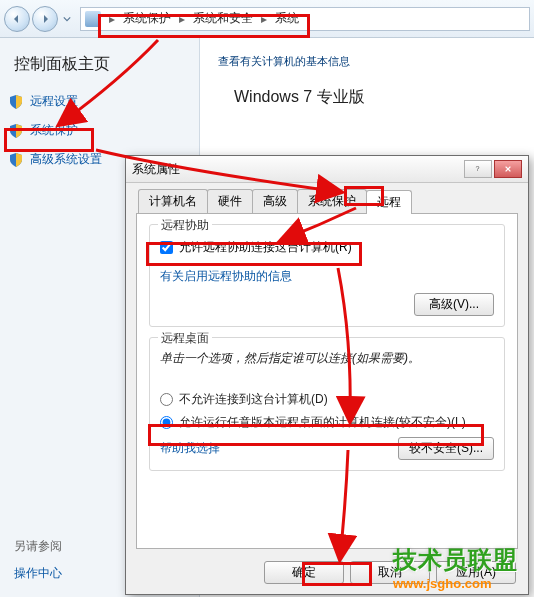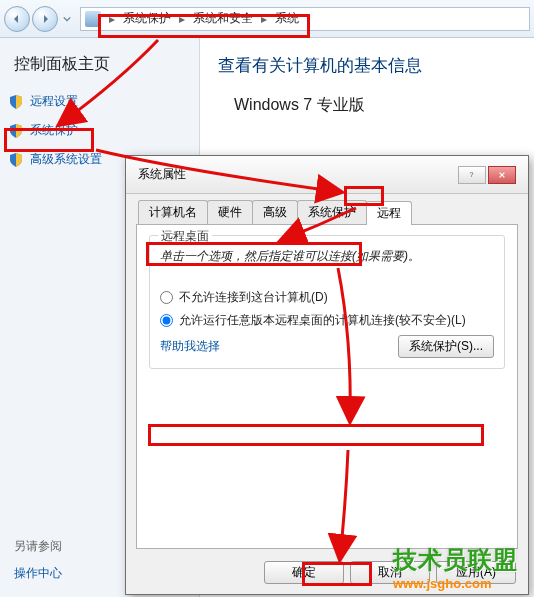--- a/index.html
+++ b/index.html
@@ -90,21 +90,21 @@
 .see-also-item {
   color: #0a57a4;
   padding: 6px 14px;
   cursor: pointer;
 }
 .content {
   flex: 1;
   padding: 16px 18px;
 }
 .content h1 {
-  font-size: 17px;
+  font-size: 11px;
   font-weight: normal;
   color: #003a77;
   margin-bottom: 18px;
 }
 .sect-label { font-size: 12px; color: #555; margin-bottom: 10px; }
 .sect-val { font-size: 16px; color: #222; padding-left: 16px; }
 
 
 .dialog {
   position: absolute;
@@ -112,26 +112,26 @@
   top: 155px;
   width: 404px;
   height: 440px;
   background: #f0f0f0;
   border: 1px solid #6d6d6d;
   box-shadow: 3px 3px 10px rgba(0,0,0,.35);
   display: flex;
   flex-direction: column;
 }
 .titlebar {
-  height: 38px;
+  height: 27px;
   background: linear-gradient(#fdfdfd,#e9e9e9);
   border-bottom: 1px solid #c5c5c5;
   display: flex;
   align-items: center;
-  padding: 0 12px;
+  padding: 0 6px;
   font-size: 12px;
 }
 .titlebar .spacer { flex: 1; }
 .titlebar .wbtn {
   width: 28px; height: 18px;
   border: 1px solid #b0b0b0;
   background: linear-gradient(#fff,#e2e2e2);
   display: flex; align-items: center; justify-content: center;
   margin-left: 2px;
 }
@@ -325,36 +325,47 @@
       </span>
   </div>
   <div class="tabs">
     <div class="tab">计算机名</div>
     <div class="tab">硬件</div>
     <div class="tab">高级</div>
     <div class="tab">系统保护</div>
     <div class="tab active">远程</div>
   </div>
   <div class="tabpanel">
+    <div class="group">
+      <span class="group-title">远程协助</span>
+      <label class="chk-row">
+        <input type="checkbox" checked="" style="">
+        <span>允许远程协助连接这台计算机(R)</span>
+      </label>
+      <span class="link">有关启用远程协助的信息</span>
+      <div class="row-right">
+        <button class="btn">高级(V)...</button>
+      </div>
+    </div>
 
     <div class="group">
       <span class="group-title">远程桌面</span>
       <div class="desc">单击一个选项，然后指定谁可以连接(如果需要)。</div>
       <label class="radio-row">
         <input type="radio" name="rdp" style="">
         <span class="rtxt">不允许连接到这台计算机(D)</span>
       </label>
       <label class="radio-row">
         <input type="radio" name="rdp" checked="" style="">
         <span class="rtxt">允许运行任意版本远程桌面的计算机连接(较不安全)(L)</span>
       </label>
       <div class="foot-row">
         <span class="link">帮助我选择</span>
         <span class="spacer2"></span>
-        <button class="btn">系统保护(S)...</button>
+        <button class="btn">较不安全(S)...</button>
       </div>
     </div>
   </div>
   <div class="dlg-buttons">
     <button class="btn">确定</button>
     <button class="btn">取消</button>
     <button class="btn">应用(A)</button>
   </div>
 </div>
 

